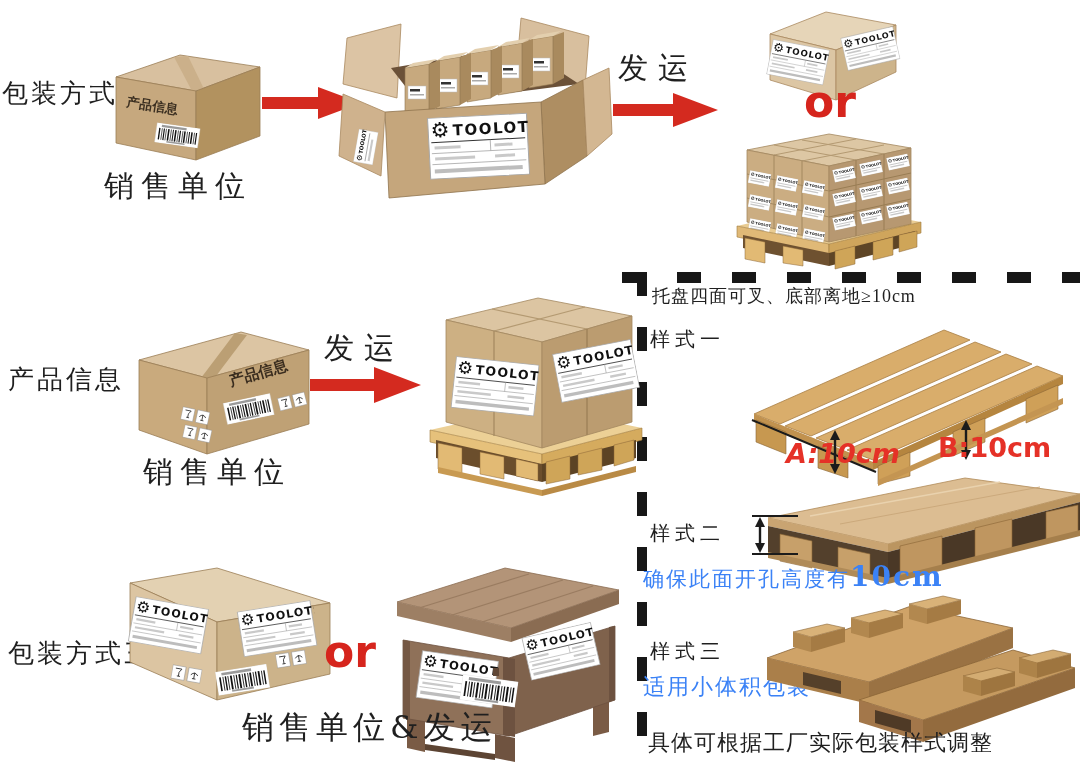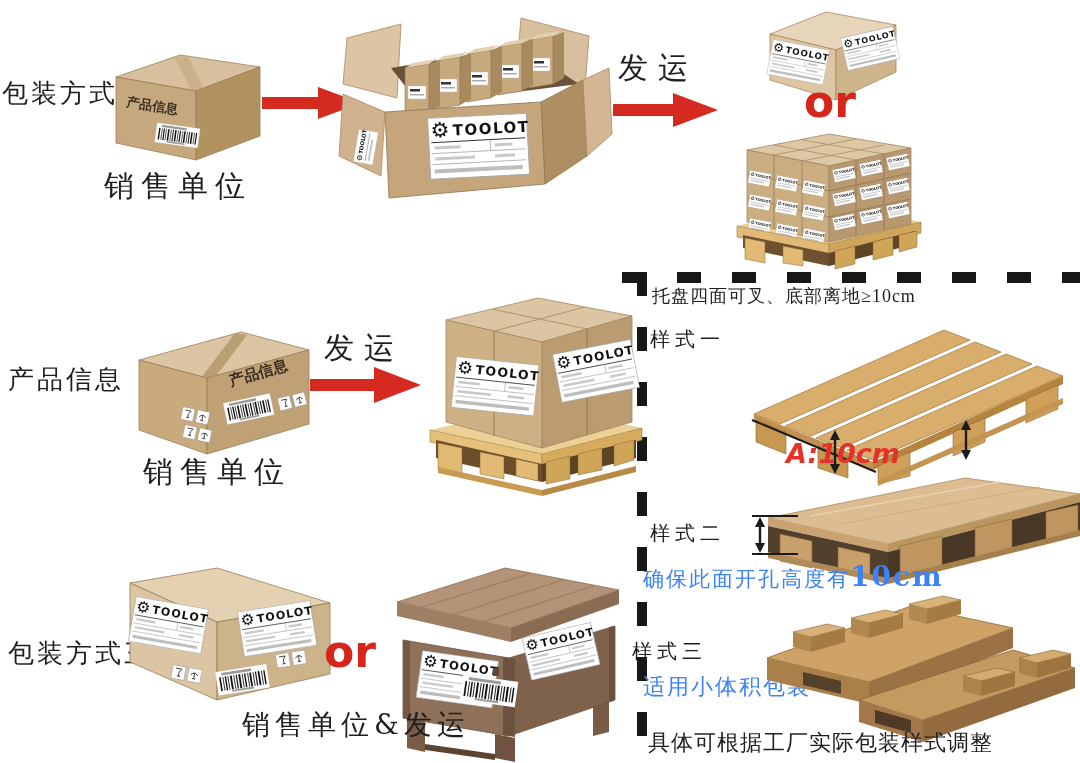--- a/index.html
+++ b/index.html
@@ -328,20 +328,21 @@
         <polygon points="87,104 82,114 92,114" fill="#1b1b1b" stroke="none"></polygon>
         <polygon points="87,148 82,138 92,138" fill="#1b1b1b" stroke="none"></polygon>
         <line x1="218" y1="102" x2="218" y2="126" stroke-width="2.4"></line>
         <polygon points="218,94 213,104 223,104" fill="#1b1b1b" stroke="none"></polygon>
         <polygon points="218,134 213,124 223,124" fill="#1b1b1b" stroke="none"></polygon>
       </g>
     </svg>
   </div>
 
   <div class="abs dim" style="left:786px;top:438px;font-style:italic;">A:10cm</div>
+  <div class="abs dim" style="left:938px;top:432px;">B:10cm</div>
 
   <div class="abs zh style-label" style="left:650px;top:520px;text-align:center;">样式二</div>
 
   <div class="abs" style="left:750px;top:474px;">
     <svg width="330" height="112" viewBox="0 0 330 112">
       <polygon points="18,44 215,4 330,20 138,70" fill="#dcbd92" stroke="#b08a58" stroke-width="0.8"></polygon>
       <line x1="60" y1="42" x2="250" y2="8" stroke="#e9d2ae" stroke-width="1.5"></line>
       <line x1="90" y1="50" x2="290" y2="13" stroke="#cba97c" stroke-width="1"></line>
       <polygon points="18,44 138,70 138,78 18,52" fill="#c9a472"></polygon>
       <polygon points="138,70 330,20 330,28 138,78" fill="#bb9560"></polygon>
@@ -359,21 +360,21 @@
         <line x1="2" y1="80" x2="48" y2="80" stroke-width="2"></line>
         <line x1="10" y1="50" x2="10" y2="72" stroke-width="2.4"></line>
         <polygon points="10,43 5,53 15,53" fill="#1b1b1b" stroke="none"></polygon>
         <polygon points="10,79 5,69 15,69" fill="#1b1b1b" stroke="none"></polygon>
       </g>
     </svg>
   </div>
 
   <div class="abs red-note" style="left:643px;top:560px;"><span>确保此面开孔高度有</span><span class="em">10cm</span></div>
 
-  <div class="abs zh style-label" style="left:632px;top:638px;font-family:Liberation Serif, serif;">样式三</div>
+  <div class="abs zh style-label" style="left:650px;top:638px;font-family:Liberation Serif, serif;">样式三</div>
   <div class="abs red-note" style="left:643px;top:672px;font-size:22px;">适用小体积包装</div>
 
   <div class="abs" style="left:763px;top:580px;">
     <svg width="317" height="181" viewBox="0 0 317 181">
 
       <polygon points="4,78 148,26 250,48 106,102" fill="#cfa368" stroke="#8a6436" stroke-width="0.8"></polygon>
       <g>
         <g transform="translate(30,52)">
           <polygon points="0,0 34,-8 52,-4 18,5" fill="#d9b278" stroke="#8a6436" stroke-width="0.6"></polygon>
           <polygon points="0,0 18,5 18,20 0,15" fill="#b2884f"></polygon>
@@ -455,15 +456,15 @@
 
       <use href="#tlab" width="80" height="48" transform="translate(44,112) rotate(8)"></use>
       <rect x="116" y="130" width="6" height="8" fill="#5f4736"></rect>
       <rect x="116" y="142" width="6" height="8" fill="#5f4736"></rect>
       <rect x="116" y="154" width="6" height="8" fill="#5f4736"></rect>
       <use href="#tlab" width="72" height="44" transform="translate(144,100) rotate(-13)"></use>
       <use href="#barcode" width="56" height="26" transform="translate(86,136) rotate(8)"></use>
     </svg>
   </div>
 
-  <div class="abs zh caption" style="left:242px;top:706px;font-size:28px;letter-spacing:5px;">销售单位&amp;发运</div>
+  <div class="abs zh caption" style="left:242px;top:706px;font-size:32px;letter-spacing:5px;">销售单位&amp;发运</div>
 
 </div>
 
 </body></html>

